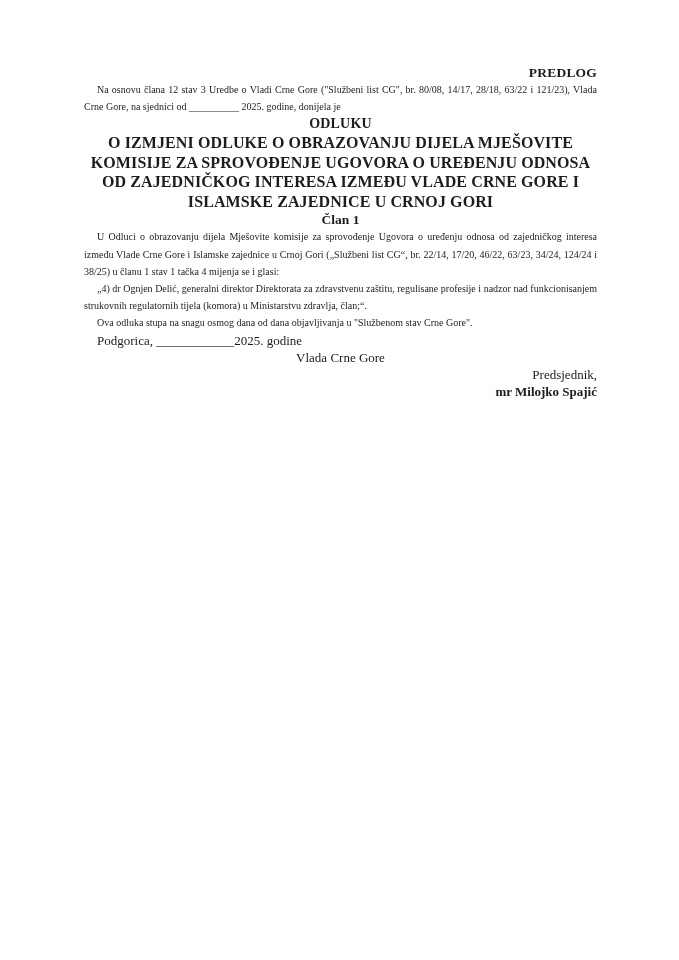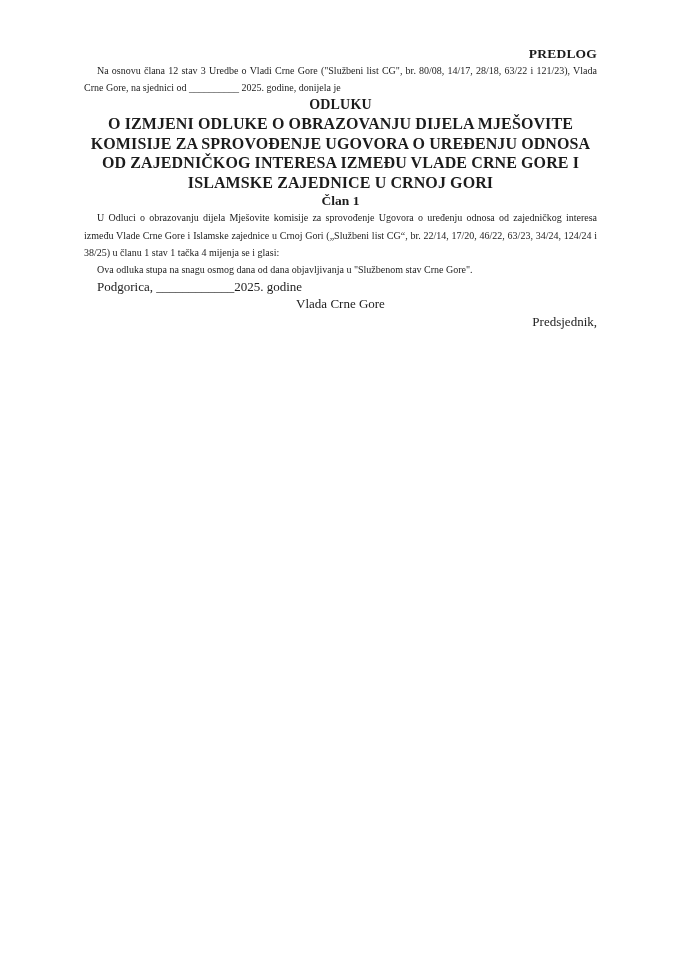--- a/index.html
+++ b/index.html
@@ -13,21 +13,21 @@
       height: 960px;
       background: #ffffff;
       overflow: hidden;
       font-family: "Liberation Serif", serif;
       color: #1c1c1c;
     }
     .content {
       box-sizing: border-box;
       margin-left: 84px;
       width: 513px;
-      padding-top: 45px;
+      padding-top: 64px;
     }
     .content p, .content h1, .content h2, .content h3, .content div {
       margin: 0;
       padding: 0;
     }
     .predlog {
       font-size: 13.5px;
       line-height: 17px;
       font-weight: bold;
       text-align: right;
@@ -116,26 +116,28 @@
     <p class="para intro">Na osnovu člana 12 stav 3 Uredbe o Vladi Crne Gore ("Službeni list CG", br. 80/08, 14/17, 28/18, 63/22 i 121/23), Vlada Crne Gore, na sjednici od __________ 2025. godine, donijela je</p>
 
     <h1 class="h-center odluku">ODLUKU</h1>
 
     <h2 class="h-center subtitle">O IZMJENI ODLUKE O OBRAZOVANJU DIJELA MJEŠOVITE KOMISIJE ZA SPROVOĐENJE UGOVORA O UREĐENJU ODNOSA OD ZAJEDNIČKOG INTERESA IZMEĐU VLADE CRNE GORE I ISLAMSKE ZAJEDNICE U CRNOJ GORI</h2>
 
     <h3 class="h-center article-heading heading-1">Član 1</h3>
 
     <p class="para first-para">U Odluci o obrazovanju dijela Mješovite komisije za sprovođenje Ugovora o uređenju odnosa od zajedničkog interesa između Vlade Crne Gore i Islamske zajednice u Crnoj Gori („Službeni list CG“, br. 22/14, 17/20, 46/22, 63/23, 34/24, 124/24 i 38/25) u članu 1 stav 1 tačka 4 mijenja se i glasi:</p>
 
+    <p class="para">„4) dr Ognjen Delić, generalni direktor Direktorata za zdravstvenu zaštitu, regulisane profesije i nadzor nad funkcionisanjem strukovnih regulatornih tijela (komora) u Ministarstvu zdravlja, član;“.</p>
 
 
     <p class="para after-heading">Ova odluka stupa na snagu osmog dana od dana objavljivanja u "Službenom stav Crne Gore".</p>
 
 
     <p class="meta place">Podgorica, ____________2025. godine</p>
 
     <p class="issuer">Vlada Crne Gore</p>
 
     <p class="sig-title">Predsjednik,</p>
 
+    <p class="sig-name">mr Milojko Spajić</p>
 
   </div>
 </div>
 
 </body></html>

